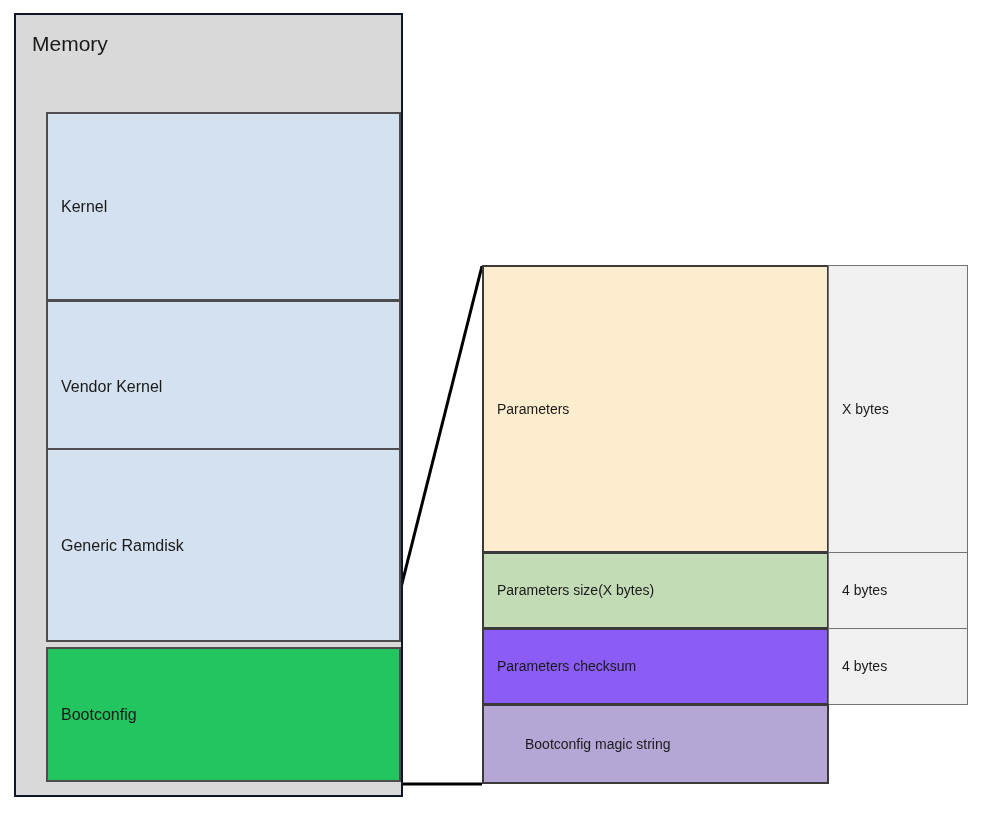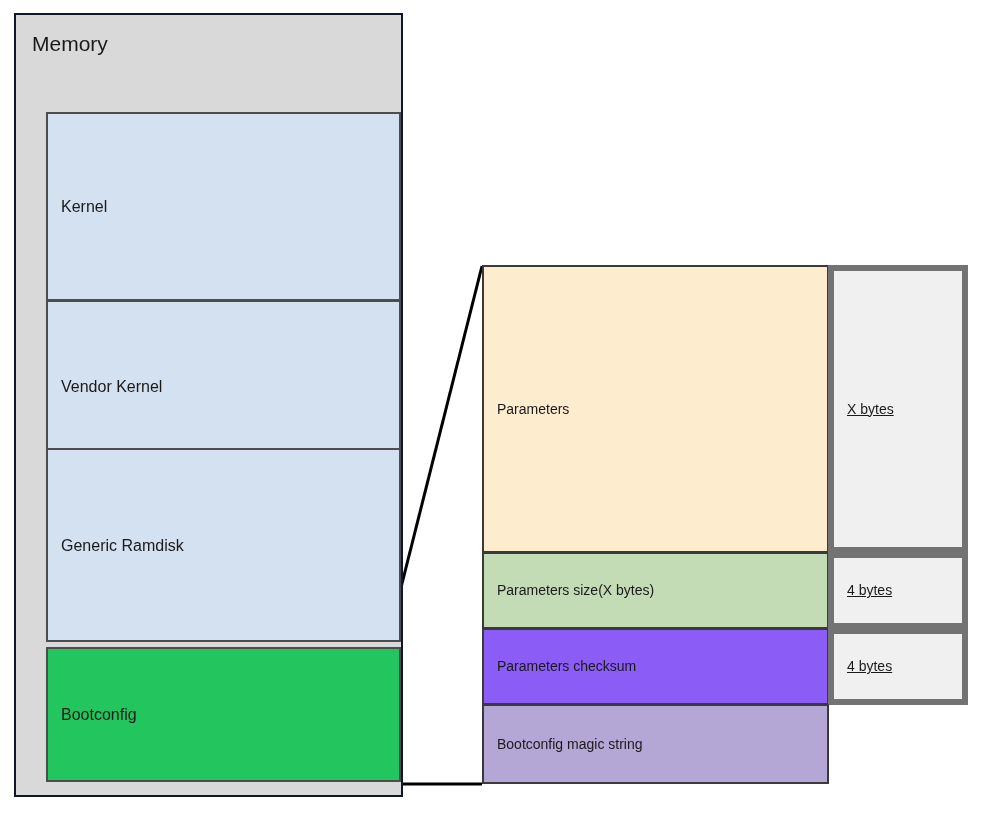--- a/index.html
+++ b/index.html
@@ -95,41 +95,40 @@
     width: 347px;
     border: 2px solid #3a3a3a;
     display: flex;
     align-items: center;
   }
   .detail-row .size-cell {
     box-sizing: border-box;
     width: 140px;
     margin-left: -1px;
     background: #f0f0f0;
-    border: 6px solid #737373;
+    border: 1px solid #737373;
     display: flex;
     align-items: center;
-    text-decoration: underline;
   }
   .detail-row .cell-text {
     padding-left: 13px;
     font-size: 14px;
     line-height: 25px;
     color: #1a1a1a;
     white-space: nowrap;
   }
 
   .row-parameters { top: 0px;   height: 288px; }
   .row-parameters .name-cell { background: #fdeccd; }
   .row-size       { top: 287px; height: 77px; }
   .row-size .name-cell { background: #c3dcb6; }
   .row-checksum   { top: 363px; height: 77px; }
   .row-checksum .name-cell { background: #8b5cf6; }
   .row-magic      { top: 439px; height: 80px; }
-  .row-magic .name-cell { background: #b4a7d6; }
+  .row-magic .name-cell { background: #b4a7d6; padding-left: 28px; }
 </style>
 </head>
 <body>
 
 <div id="canvas">
 
   <svg id="connectors" viewBox="0 0 984 814" xmlns="http://www.w3.org/2000/svg">
     <line x1="385" y1="651" x2="482" y2="266" stroke="#000000" stroke-width="3"></line>
     <line x1="385" y1="784" x2="482" y2="784" stroke="#000000" stroke-width="3"></line>
   </svg>

